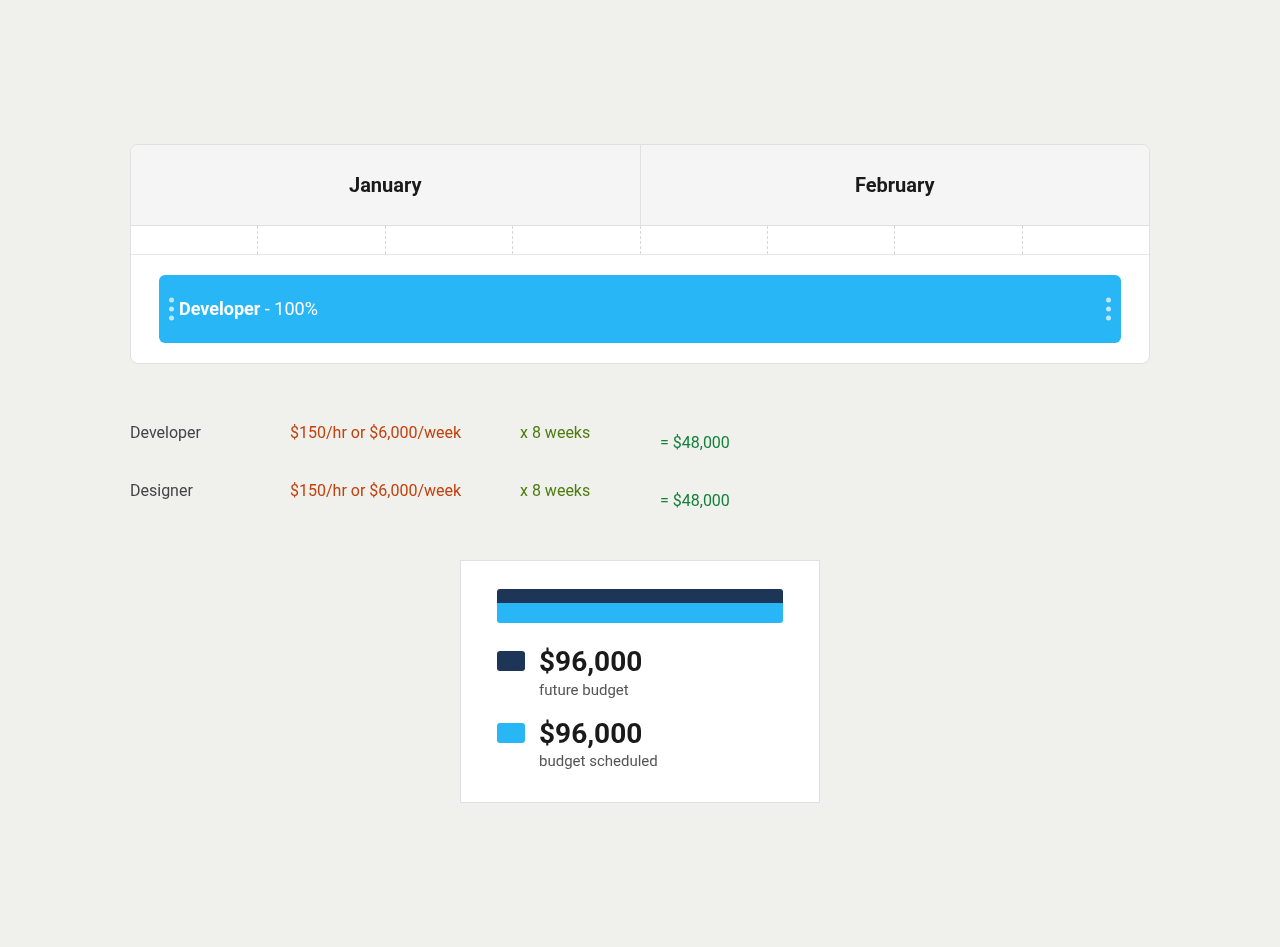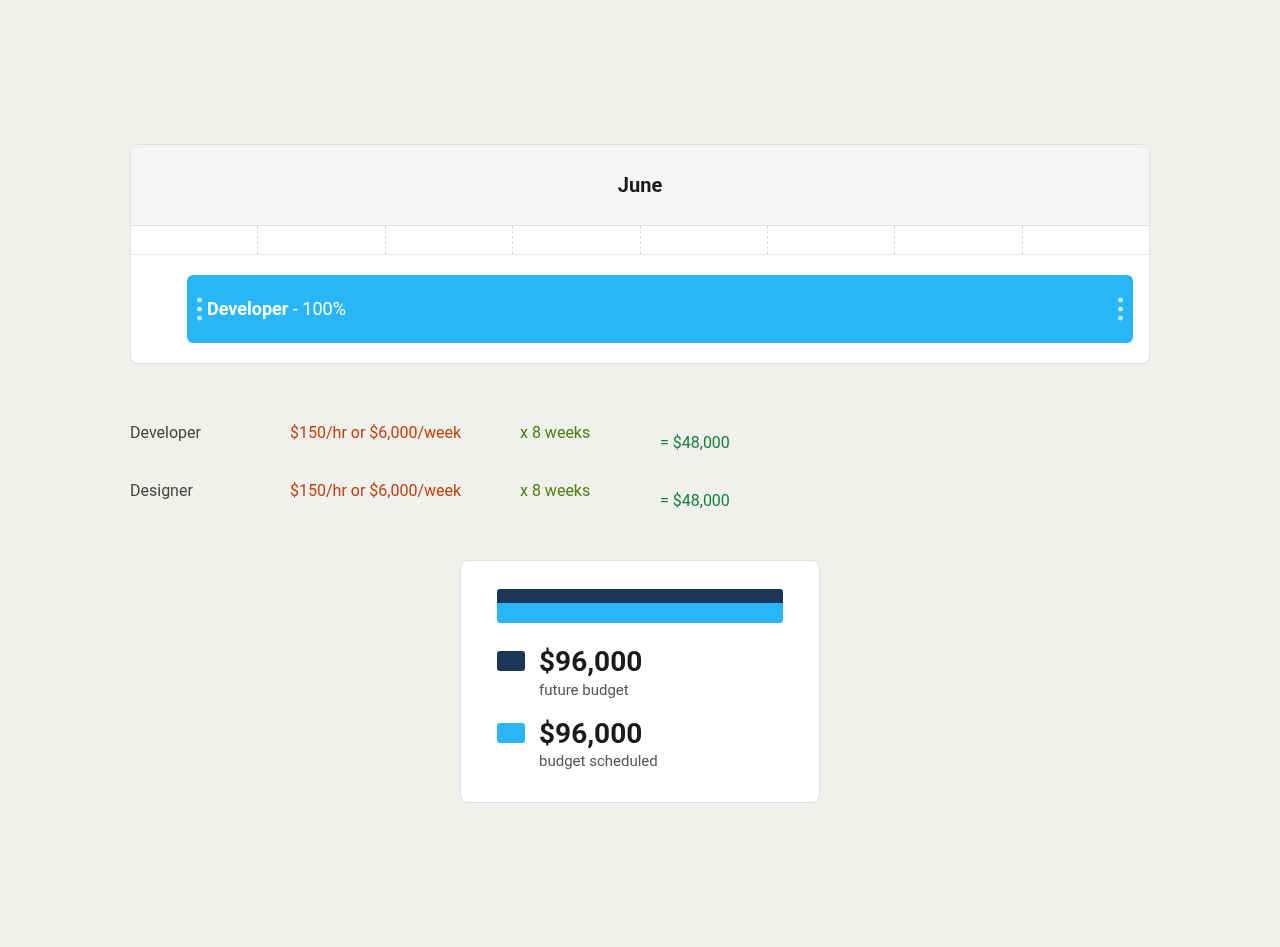--- a/index.html
+++ b/index.html
@@ -57,22 +57,21 @@
     .gantt-week-cell {
       flex: 1;
       height: 28px;
       border-right: 1px dashed #d8d8d8;
     }
     .gantt-week-cell:last-child {
       border-right: none;
     }
 
     .gantt-body {
-      padding: 12px 4px;
-      margin-left: 40px;
+      padding: 12px 16px;
     }
 
     .gantt-row {
       position: relative;
       padding: 8px 0;
     }
 
     .gantt-bar-container {
       position: relative;
       height: 68px;
@@ -169,21 +168,21 @@
     .cost-col-total {
       width: 120px;
       color: #15803d;
       margin-top: 19px;
     }
 
     
     .budget-card {
       background: #fff;
       border: 1px solid #e0e0e0;
-      border-radius: 8px;
+      border-radius: 0;
       padding: 28px 36px 32px;
       width: 360px;
       align-self: center;
     }
 
     .budget-chart {
       margin-bottom: 24px;
     }
 
     .budget-bar-dark {
@@ -231,21 +230,22 @@
       margin-top: 3px;
     }
   </style>
 </head>
 <body>
 
 <div class="outer-container">
 
   <div class="gantt-wrapper">
     <div class="gantt-header">
-      <div class="gantt-month">June</div>
+      <div class="gantt-month">January</div>
+      <div class="gantt-month">February</div>
     </div>
 
     <div class="gantt-week-row">
       <div class="gantt-week-cell"></div>
       <div class="gantt-week-cell"></div>
       <div class="gantt-week-cell"></div>
       <div class="gantt-week-cell"></div>
       <div class="gantt-week-cell"></div>
       <div class="gantt-week-cell"></div>
       <div class="gantt-week-cell"></div>

